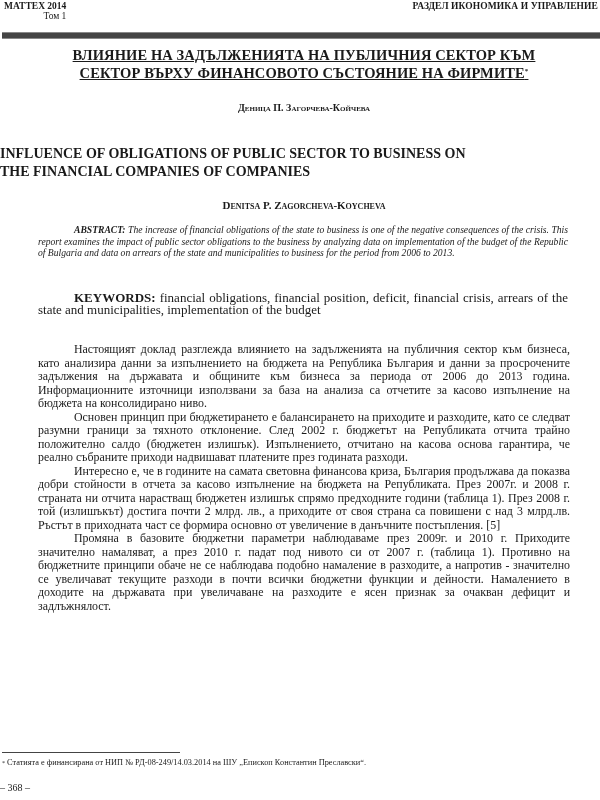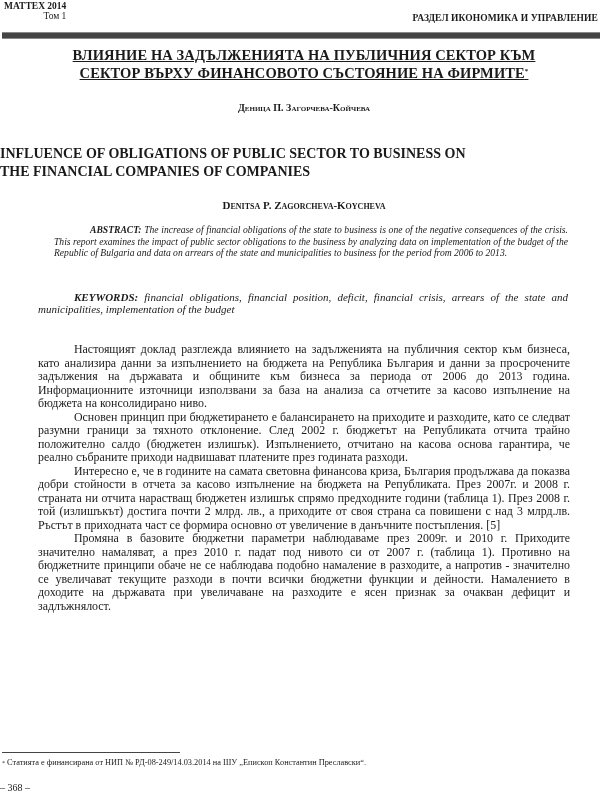--- a/index.html
+++ b/index.html
@@ -32,21 +32,21 @@
       position: absolute;
       left: 0; top: 0;
     }
     .run-left .vol {
       font-weight: normal;
       display: block;
       text-align: right;
     }
     .run-right {
       position: absolute;
-      right: 6px; top: 12px;
+      right: 6px; top: 0;
       letter-spacing: 0.1px;
     }
     .header-rule {
       position: absolute;
       left: 2px; right: 2px;
       top: 32px;
       height: 5px;
       background: #444;
       border-top: 1px solid #888;
       border-bottom: 1px solid #888;
@@ -99,31 +99,29 @@
     
     .abstract {
       position: absolute;
       left: 38px; right: 40px;
       top: 224px;
       font-style: italic;
       font-size: 9.6px;
       line-height: 11.5px;
       text-align: justify;
       text-indent: 36px;
-      margin-left: 16px;
     }
     .abstract b, .keywords b {
       font-weight: bold;
     }
     .keywords {
       position: absolute;
       left: 38px; right: 40px;
       top: 292px;
-      font-style: italic;
-      font-size: 11px;
+      font-size: 13px;
       line-height: 11.5px;
       text-align: justify;
       text-indent: 36px;
     }
     
     .body-text {
       position: absolute;
       left: 38px; right: 38px;
       top: 343px;
       font-size: 11.9px;

